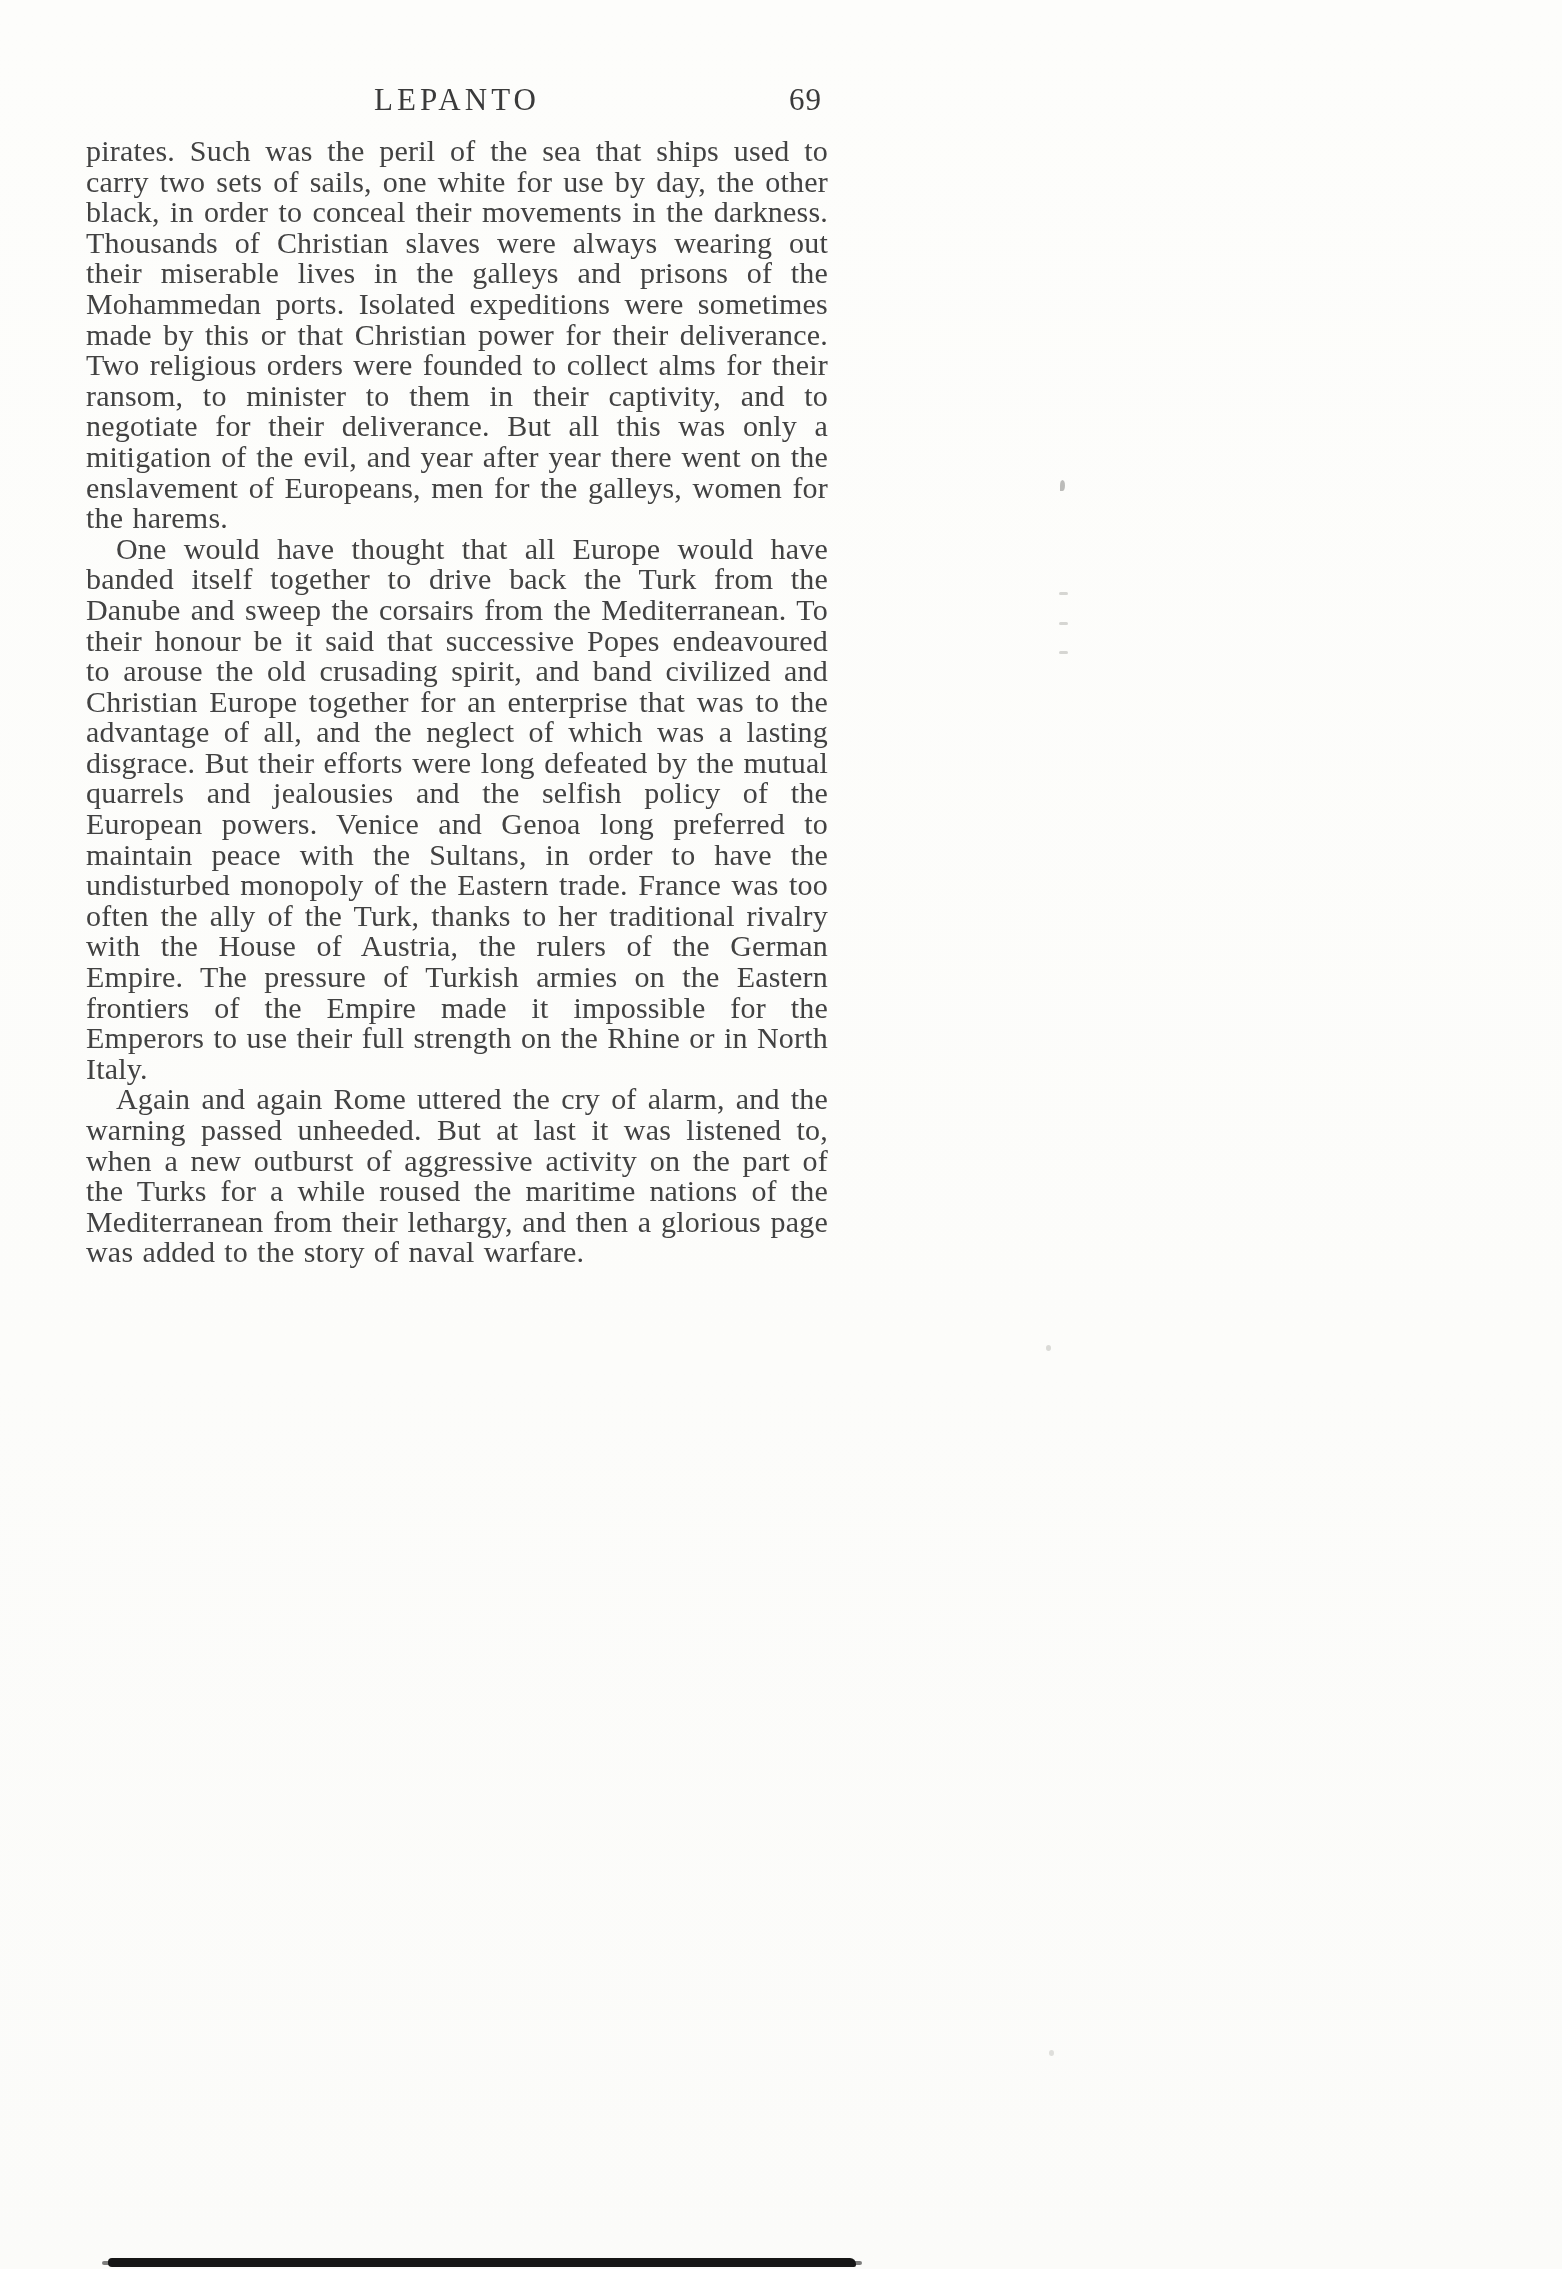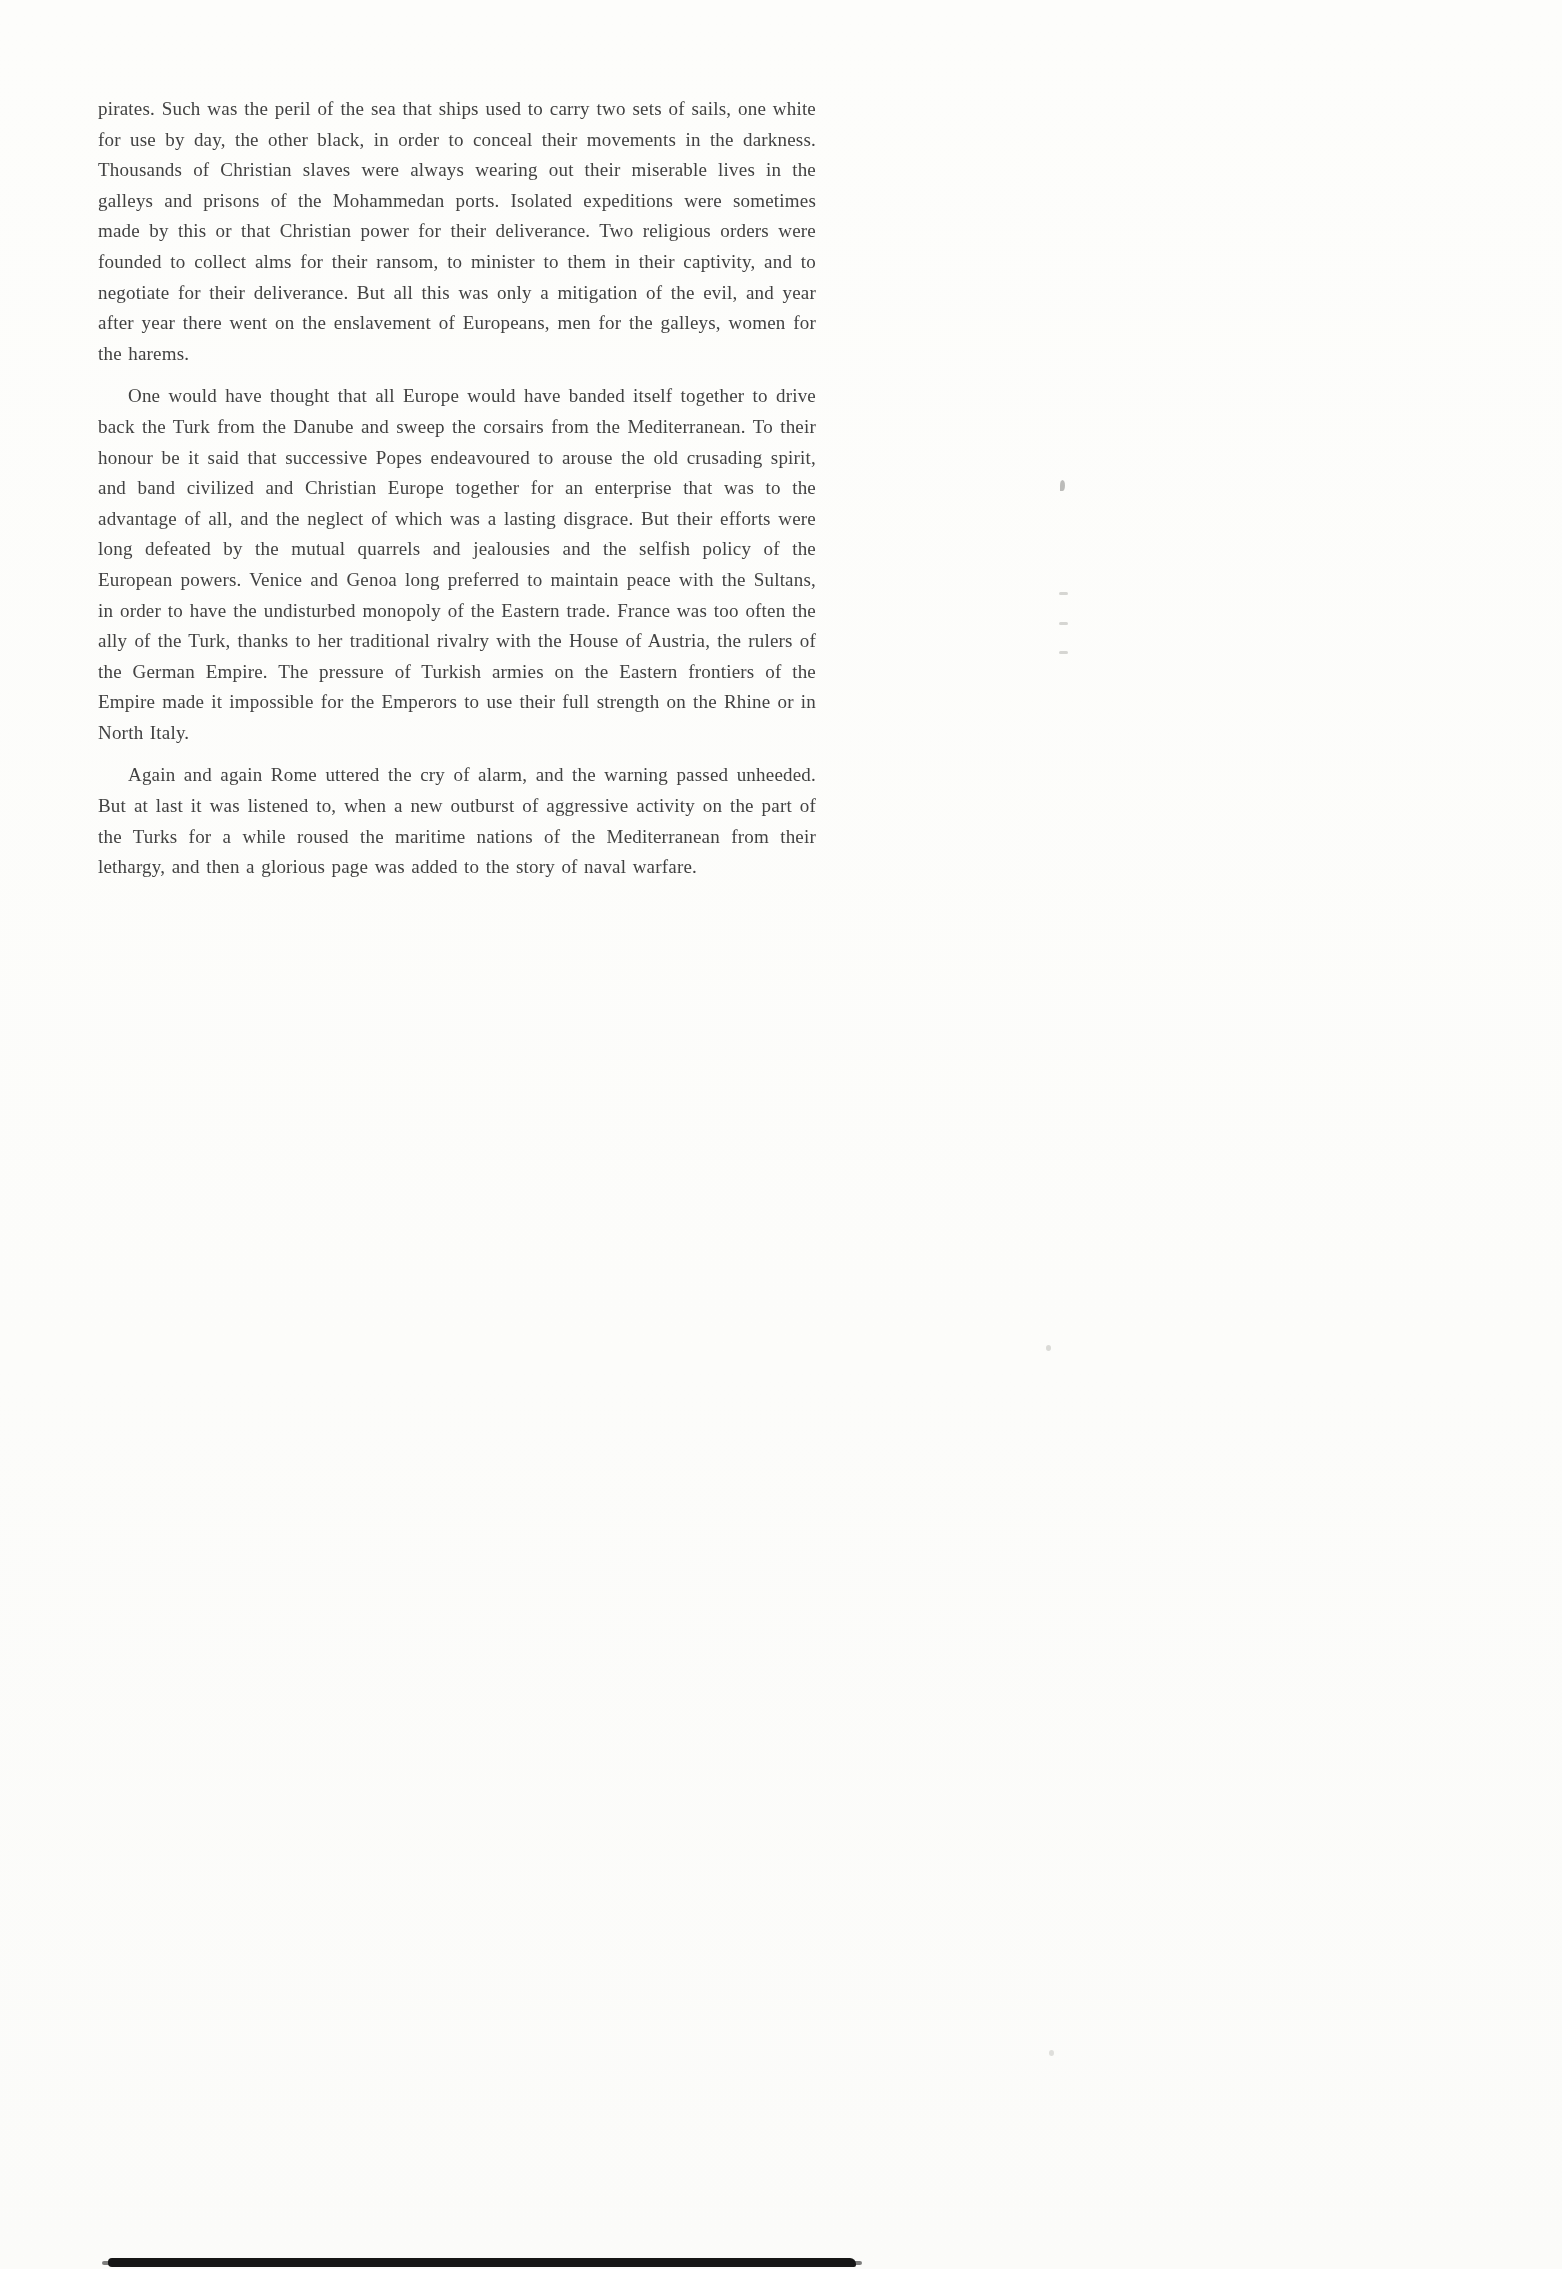--- a/index.html
+++ b/index.html
@@ -39,22 +39,22 @@
   }
   .page-number {
     position: absolute;
     right: 6px;
     top: 0;
     font-size: 31px;
     color: #3b3b3b;
     letter-spacing: 1px;
   }
   .para {
-    margin: 12px;
-    font-size: 19px;
+    margin: 0;
+    font-size: 30px;
     line-height: 30.6px;
     text-align: justify;
     text-justify: inter-word;
     word-spacing: 1.5px;
     letter-spacing: 0.2px;
     color: #424242;
   }
   .para.indent {
     text-indent: 30px;
   }
@@ -90,20 +90,24 @@
     border-radius: 3px;
   }
 </style>
 </head>
 <body>
 
 <div class="page">
 
   <div class="text-block">
 
+    <div class="page-header">
+      <span class="running-title">LEPANTO</span>
+      <span class="page-number">69</span>
+    </div>
 
     <p class="para">pirates.  Such was the peril of the sea that ships used to carry two sets of sails, one white for use by day, the other black, in order to conceal their movements in the darkness.  Thousands of Christian slaves were always wearing out their miserable lives in the galleys and prisons of the Mohammedan ports.  Isolated expeditions were sometimes made by this or that Christian power for their deliverance.  Two religious orders were founded to collect alms for their ransom, to minister to them in their captivity, and to negotiate for their deliverance. But all this was only a mitigation of the evil, and year after year there went on the enslavement of Europeans, men for the galleys, women for the harems.</p>
 
     <p class="para indent">One would have thought that all Europe would have banded itself together to drive back the Turk from the Danube and sweep the corsairs from the Mediterranean. To their honour be it said that successive Popes endeavoured to arouse the old crusading spirit, and band civilized and Christian Europe together for an enterprise that was to the advantage of all, and the neglect of which was a lasting disgrace.  But their efforts were long defeated by the mutual quarrels and jealousies and the selfish policy of the European powers.  Venice and Genoa long preferred to maintain peace with the Sultans, in order to have the undisturbed monopoly of the Eastern trade.  France was too often the ally of the Turk, thanks to her traditional rivalry with the House of Austria, the rulers of the German Empire.  The pressure of Turkish armies on the Eastern frontiers of the Empire made it impossible for the Emperors to use their full strength on the Rhine or in North Italy.</p>
 
     <p class="para indent">Again and again Rome uttered the cry of alarm, and the warning passed unheeded.  But at last it was listened to, when a new outburst of aggressive activity on the part of the Turks for a while roused the maritime nations of the Mediterranean from their lethargy, and then a glorious page was added to the story of naval warfare.</p>
 
   </div>
 
   <div class="artifact a-comma"></div>

